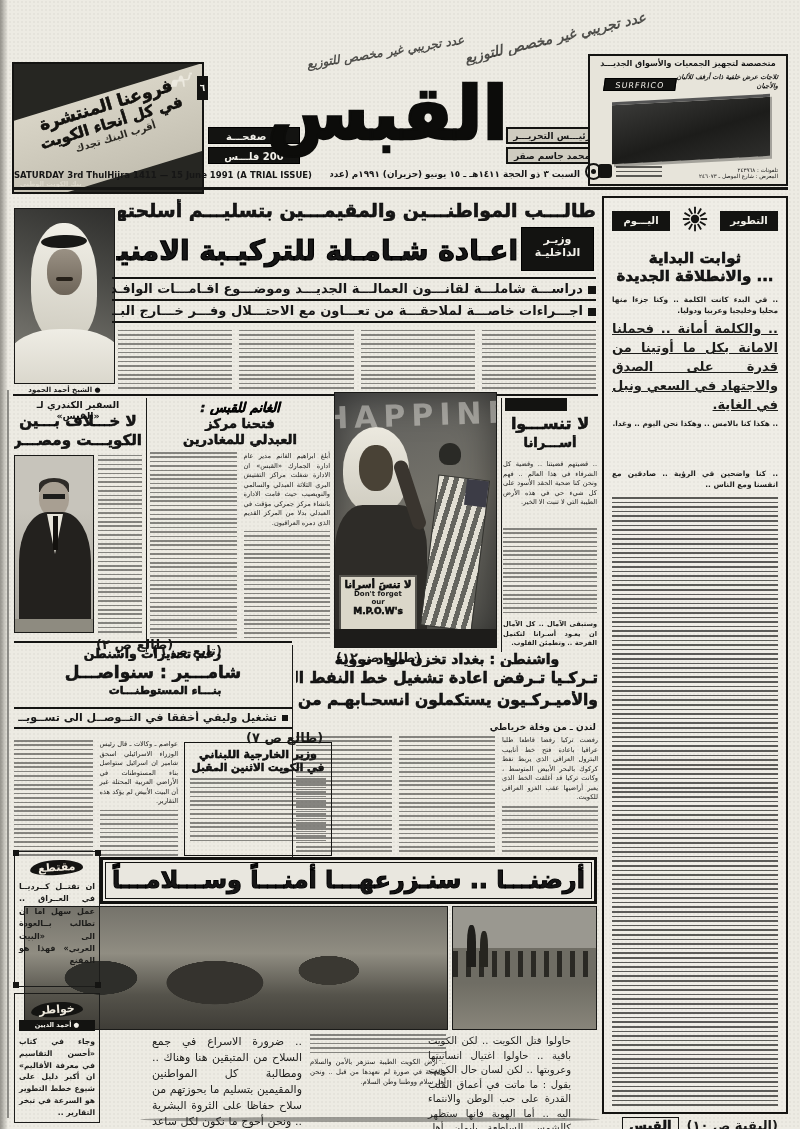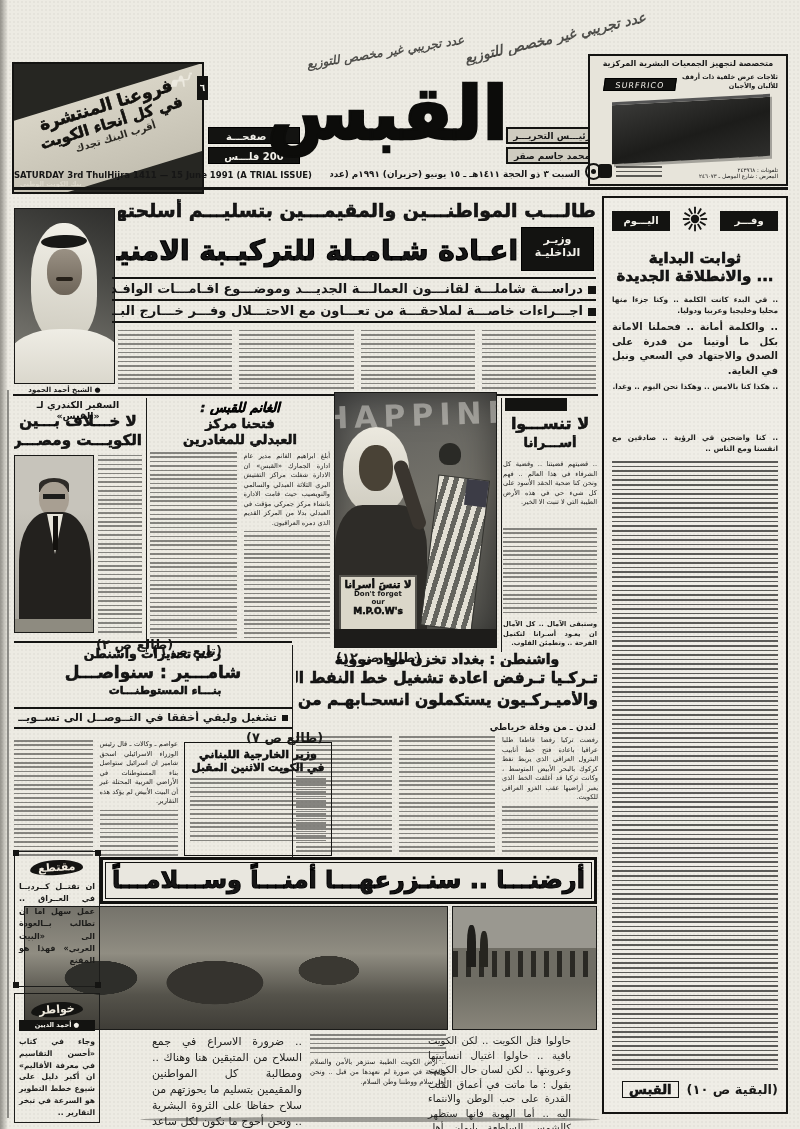--- a/index.html
+++ b/index.html
@@ -65,22 +65,22 @@
 
   <div class="abs kbar c ar b" style="left:208px;top:127px;width:92px;height:17px;font-size:10px;line-height:17px;border:1px solid #000;">١٢ صفحـــة</div>
   <div class="abs kbar c ar b" style="left:208px;top:147px;width:92px;height:17px;font-size:10px;line-height:17px;border:1px solid #000;">200 فلـــس</div>
 
   <div class="abs ar c" style="left:318px;top:62px;width:190px;height:104px;font-size:74px;line-height:102px;font-weight:bold;-webkit-text-stroke:2.5px #0c0c0a;color:#0c0c0a;">القبس</div>
 
   <div class="abs c ar b" style="left:506px;top:127px;width:92px;height:17px;font-size:9px;line-height:15px;border:2px solid #141412;background:#cfccc0;">رئيـــس التحريـــر</div>
   <div class="abs c ar b" style="left:506px;top:147px;width:92px;height:17px;font-size:9px;line-height:15px;border:2px solid #141412;background:#cfccc0;">محمد جاسم صقر</div>
 
   <div class="abs frame" style="left:588px;top:54px;width:200px;height:132px;background:#e7e4da;">
-    <div class="ar b c" style="font-size:8px;margin-top:3px;">متخصصة لتجهيز الجمعيات البشرية المركزية</div>
-    <div class="abs ar b" style="right:8px;top:17px;width:105px;font-size:6.5px;line-height:1.4;text-align:right;">ثلاجات عرض خلفية ذات أرفف للألبان والأجبان</div>
+    <div class="ar b c" style="font-size:8px;margin-top:3px;">متخصصة لتجهيز الجمعيات والأسواق الجديـــد</div>
+    <div class="abs ar b" style="right:8px;top:17px;width:105px;font-size:6.5px;line-height:1.4;text-align:right;font-style:italic;">ثلاجات عرض خلفية ذات أرفف للألبان والأجبان</div>
     <div class="abs kbar c" style="left:14px;top:22px;width:72px;height:13px;font-size:8px;line-height:13px;letter-spacing:1px;border:1px solid #000;transform:skewX(-8deg);">SURFRICO</div>
     <div class="abs" style="left:22px;top:42px;width:158px;height:62px;background:linear-gradient(165deg,#3a3a38,#1c1c1a 55%,#2e2e2c);transform:skewY(-3deg);box-shadow:2px 3px 0 rgba(40,40,38,.35);border-top:3px solid #555;"></div>
     <span class="abs" style="left:8px;bottom:6px;width:14px;height:14px;background:#141412;border-radius:3px;"></span>
     <div class="abs greek-b" style="left:26px;bottom:7px;width:46px;height:11px;"></div>
     <div class="abs ar" style="right:8px;bottom:5px;text-align:right;">
       <div style="font-size:5.5px;">تلفونات : ٢٤٣٩٦٨</div>
       <div style="font-size:5.5px;">المعرض : شارع الموصل ـ ٢٤٦٠٧٣</div>
     </div>
   </div>
 
@@ -118,21 +118,21 @@
   <div class="abs cols" style="left:118px;top:330px;width:478px;height:60px;">
     <div class="greek"></div>
       <div class="greek"></div>
       <div class="greek"></div>
       <div class="greek"></div>
   </div>
   <div class="abs hr" style="left:13px;top:394px;width:585px;"></div>
 
   <div class="abs frame ar" style="left:602px;top:196px;width:186px;height:918px;padding:7px 8px;background:rgba(255,255,255,.12);">
     <div style="display:flex;align-items:center;justify-content:space-between;">
-      <span class="kbar c b" style="width:58px;height:20px;line-height:20px;font-size:10px;">وفـــر</span>
+      <span class="kbar c b" style="width:58px;height:20px;line-height:20px;font-size:10px;">التطوير</span>
       <span>
         <svg width="28" height="28" viewBox="0 0 30 30">
           <circle cx="15" cy="15" r="4.5" fill="#141412"></circle>
           <g stroke="#141412" stroke-width="2">
             <line x1="21" y1="15" x2="28" y2="15"></line>
               <line x1="20.2" y1="18" x2="26.3" y2="21.5"></line>
             <line x1="18" y1="20.2" x2="21.5" y2="26.3"></line>
               <line x1="15" y1="21" x2="15" y2="28"></line>
             <line x1="12" y1="20.2" x2="8.5" y2="26.3"></line>
               <line x1="9.8" y1="18" x2="3.7" y2="21.5"></line>
@@ -143,21 +143,21 @@
             <line x1="18" y1="9.8" x2="21.5" y2="3.7"></line>
               <line x1="20.2" y1="12" x2="26.3" y2="8.5"></line>
           </g>
         </svg>
       </span>
       <span class="kbar c b" style="width:58px;height:20px;line-height:20px;font-size:10px;">اليـــوم</span>
     </div>
     <div class="heavy c" style="font-size:15px;margin-top:12px;">ثوابت البداية</div>
     <div class="heavy c" style="font-size:15px;margin-bottom:10px;">... والانطلاقة الجديدة</div>
     <p class="tiny b j" style="font-size:7.4px;margin-bottom:4px;">.. في البدء كانت الكلمة .. وكنا جزءا منها محليا وخليجيا وعربيا ودوليا.</p>
-    <p class="tiny b j" style="font-size:10px;margin-bottom:4px;">.. والكلمة أمانة .. فحملنا الامانة بكل ما أوتينا من قدرة على الصدق والاجتهاد في السعي ونبل في الغاية.</p>
+    <p class="tiny b j" style="font-size:13px;margin-bottom:4px;text-decoration:underline;">.. والكلمة أمانة .. فحملنا الامانة بكل ما أوتينا من قدرة على الصدق والاجتهاد في السعي ونبل في الغاية.</p>
     <p class="tiny b j" style="font-size:7.4px;margin-bottom:4px;">.. هكذا كنا بالامس .. وهكذا نحن اليوم .. وغدا.</p>
     <p class="tiny b j" style="font-size:7.4px;margin-bottom:6px;margin-top:40px;">.. كنا واضحين في الرؤية .. صادقين مع انفسنا ومع الناس ..</p>
     <div class="greek-b" style="height:612px;"></div>
     <div style="display:flex;align-items:center;gap:8px;margin-top:8px;">
       <span class="morenote">(البقية ص ١٠)</span>
       <span class="heavy" style="font-size:13px;border:1.5px solid #141412;padding:0 6px;">القبس</span>
     </div>
   </div>
 
   <div class="abs ar b c" style="left:14px;top:399px;width:128px;font-size:9.5px;">السفير الكندري لـ «القبس»</div>

